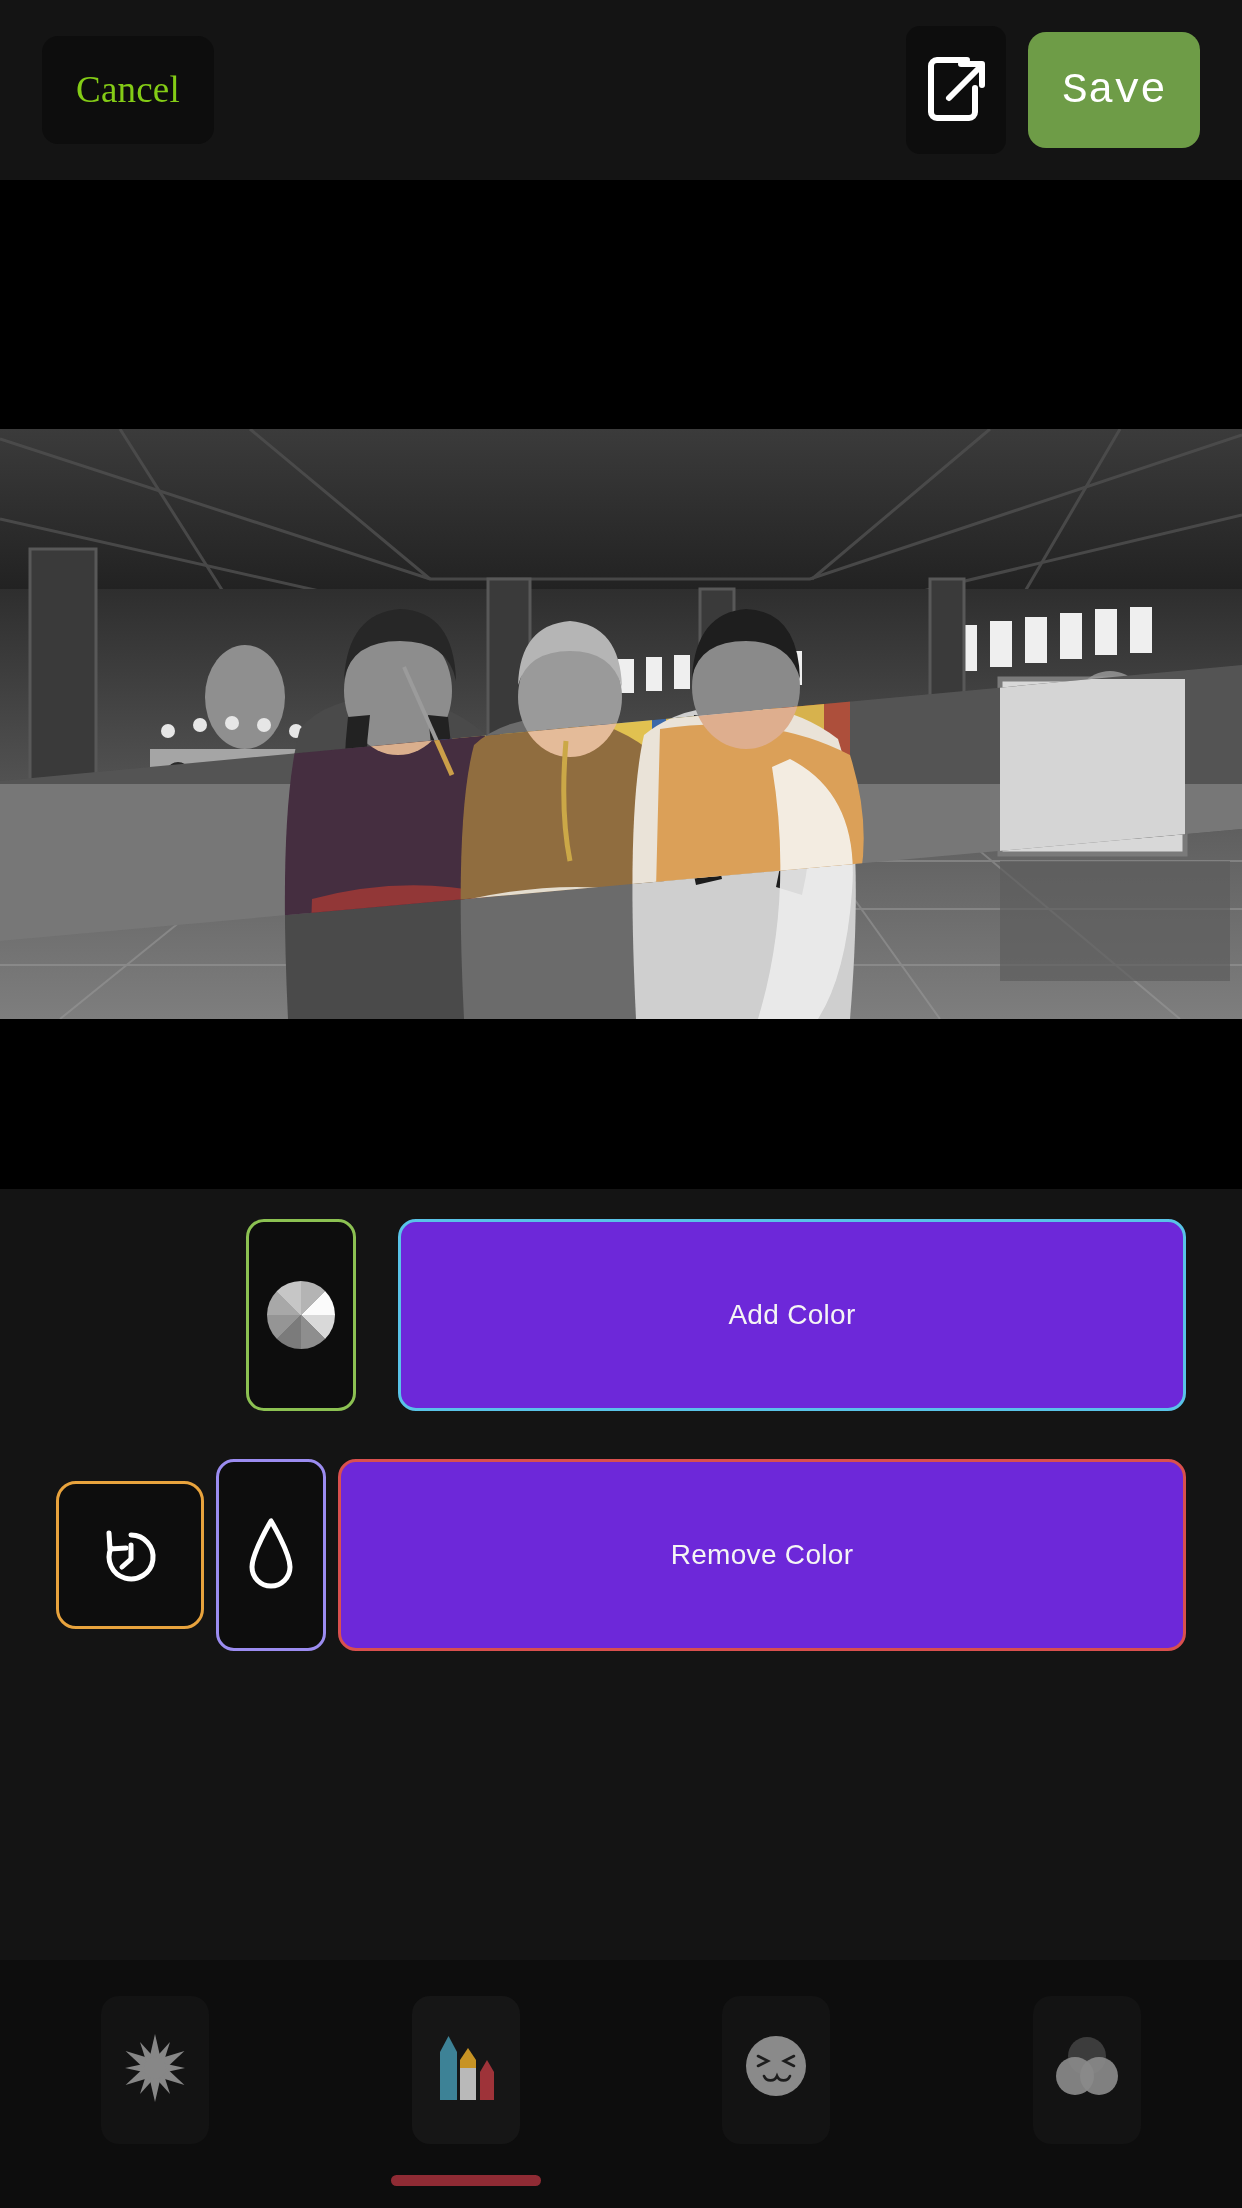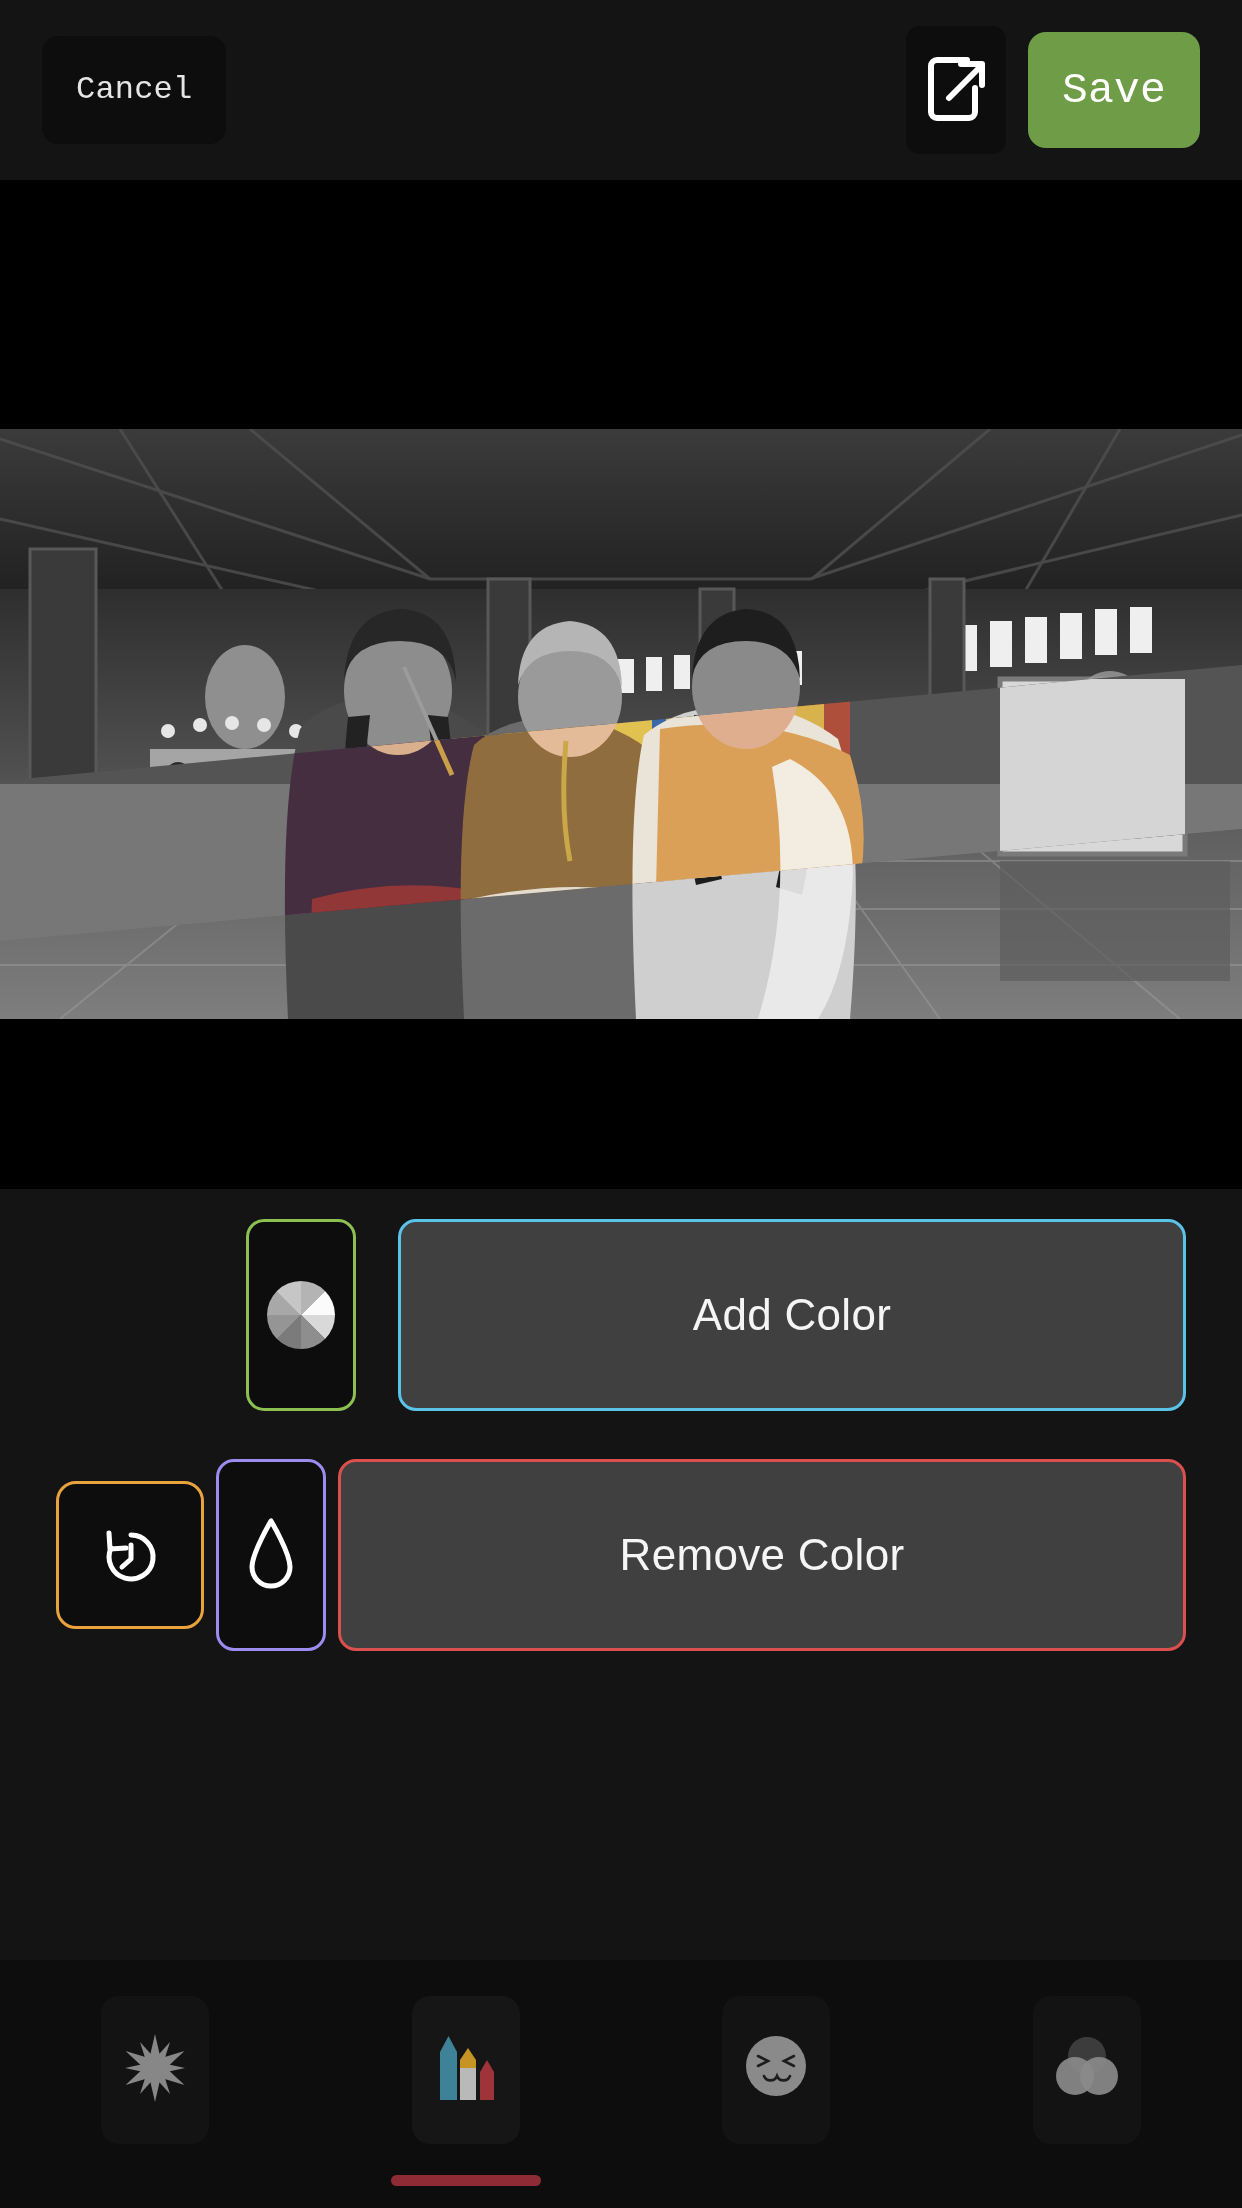--- a/index.html
+++ b/index.html
@@ -12,23 +12,23 @@
   .app{width:1242px;height:2208px;background:#0d0d0d;display:flex;flex-direction:column;position:relative;}
 
   
   .topbar{
     height:180px;background:#141414;flex:0 0 180px;
     display:flex;align-items:center;position:relative;box-sizing:border-box;
     padding:0 42px;
   }
   .cancel-btn{
     background:#0d0d0d;border:none;border-radius:16px;
-    color:#e5e5e5;font-size:32px;letter-spacing:.2px;
+    color:#84cc16;font-size:37px;letter-spacing:.2px;
     padding:0 34px;height:108px;line-height:108px;
-    cursor:pointer;font-family:Liberation Mono, monospace;
+    cursor:pointer;font-family:Liberation Serif, serif;
   }
   .top-right{margin-left:auto;display:flex;align-items:center;gap:22px;}
   .share-btn{
     width:100px;height:128px;background:#0d0d0d;border:none;border-radius:14px;
     display:flex;align-items:center;justify-content:center;cursor:pointer;padding:0;
   }
   .save-btn{
     background:#6e9c47;border:none;border-radius:18px;
     color:#fff;font-size:43px;letter-spacing:.2px;
     width:172px;height:116px;cursor:pointer;font-family:Liberation Mono, monospace;
@@ -60,22 +60,22 @@
     border:3px solid #888;display:flex;align-items:center;justify-content:center;
     cursor:pointer;box-sizing:border-box;flex:0 0 auto;padding:0;
   }
   .sq-btn.wide{width:148px;height:148px;border-radius:20px;}
   .sq-btn.tall{width:110px;height:192px;}
   .brd-green{border-color:#8cc152;}
   .brd-orange{border-color:#e8a33d;}
   .brd-purple{border-color:#9b8cf0;}
 
   .pill-btn{
-    flex:1 1 auto;height:192px;border-radius:18px;background:#404040;
-    border:3px solid #888;color:#f5f5f5;font-size:44px;letter-spacing:.3px;
+    flex:1 1 auto;height:192px;border-radius:18px;background:#6d28d9;
+    border:3px solid #888;color:#f5f5f5;font-size:28px;letter-spacing:.3px;
     display:flex;align-items:center;justify-content:center;cursor:pointer;
     box-sizing:border-box;font-family:inherit;
   }
   .brd-cyan{border-color:#59c3e8;}
   .brd-red{border-color:#d9504e;}
 
   
   .wheel{width:68px;height:68px;border-radius:50%;
     background:conic-gradient(
       #b4b4b4 0deg 45deg,

